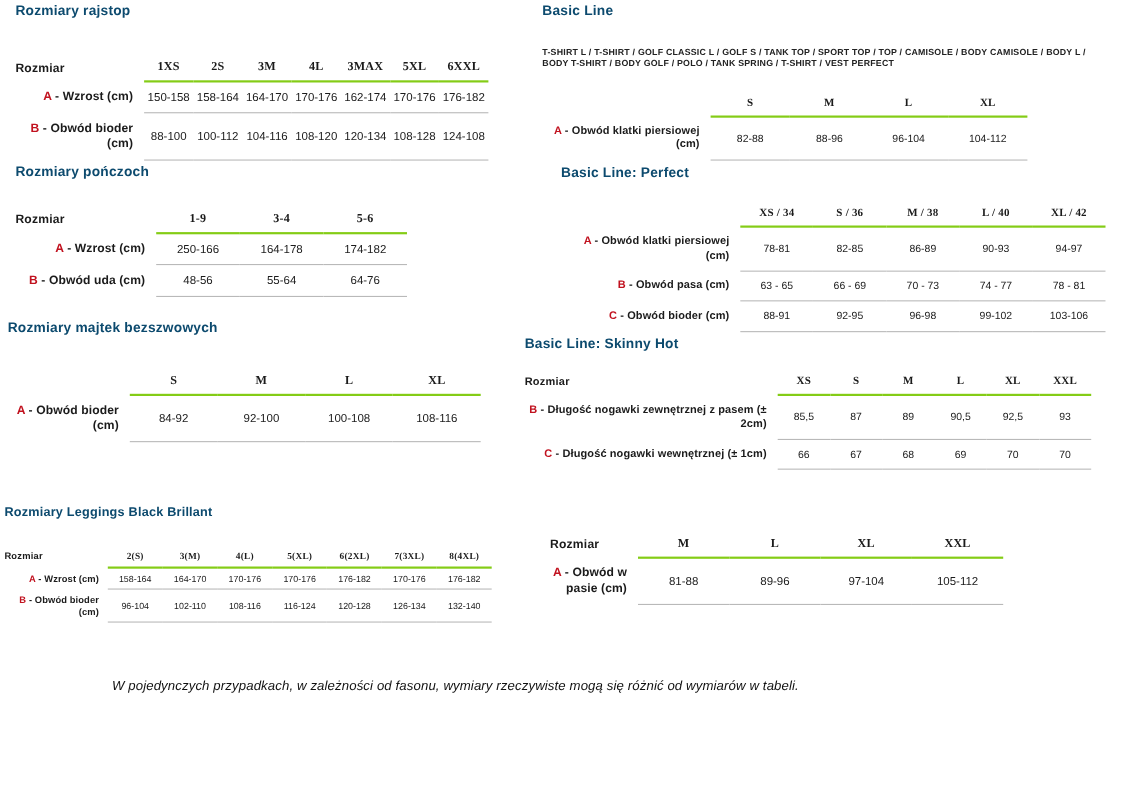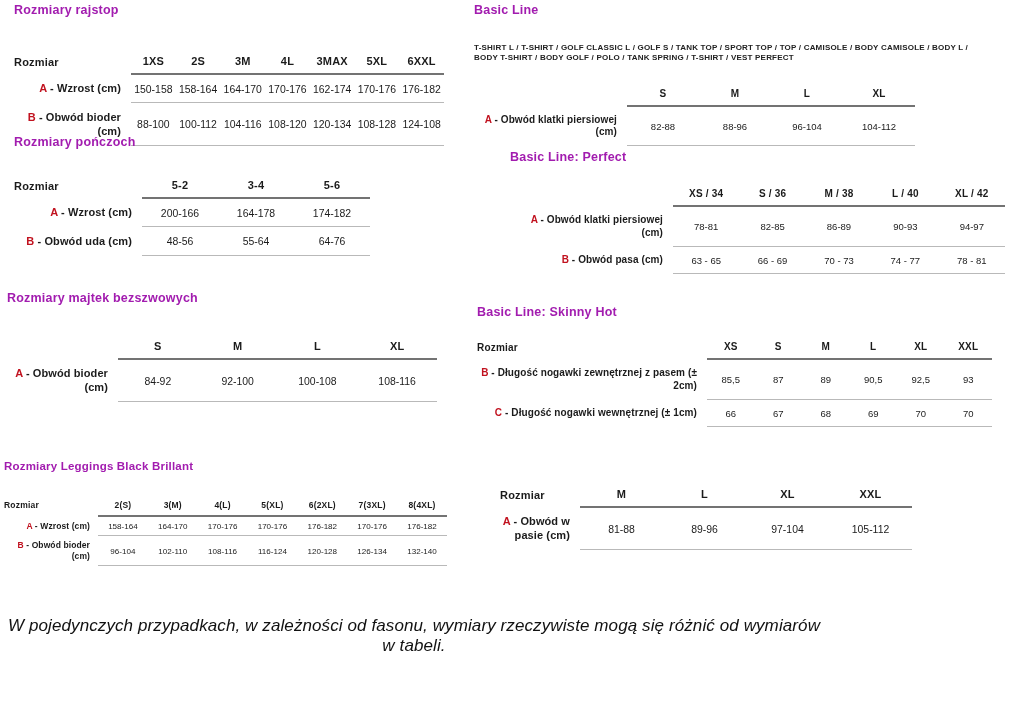--- a/index.html
+++ b/index.html
@@ -3,51 +3,51 @@
 <meta charset="utf-8">
 <style>
   html,body{margin:0;padding:0;background:#fff;}
   body{
     width:1024px;height:724px;position:relative;overflow:hidden;
     font-family:"Liberation Sans","DejaVu Sans",sans-serif;
     color:#1b1b1b;-webkit-font-smoothing:antialiased;
   }
   .sec{position:absolute;}
   .sec h3{
-    margin:0;font-size:12.5px;font-weight:700;color:#a21caf;letter-spacing:.2px;line-height:1.2;
+    margin:0;font-size:12.5px;font-weight:700;color:#0c4a6e;letter-spacing:.2px;line-height:1.2;
   }
   .sec h3.small{font-size:11.5px;}
   .subtitle{
     text-align:left;font-size:8px;font-weight:700;color:#222;
     letter-spacing:.2px;line-height:1.3;margin-top:25px;text-transform:uppercase;
   }
   .tblhost{display:block;}
   table.sizes{
     width:100%;border-collapse:collapse;table-layout:fixed;color:#1b1b1b;
   }
   .sizes th,.sizes td{overflow:hidden;}
   .sizes .corner{
     font-weight:700;text-align:left;padding:0 10px 6px 0;border-bottom:none;letter-spacing:.2px;
   }
   .sizes .colh{
-    font-weight:700;text-align:center;padding:0 2px 6px;border-bottom:2px solid #737373;letter-spacing:.2px;
+    font-weight:700;text-align:center;padding:0 2px 6px;border-bottom:2px solid #84cc16;letter-spacing:.2px;font-family:Liberation Serif, serif;
   }
   .sizes .rowlbl{
     font-weight:700;text-align:right;padding:8px 10px 7px 0;line-height:1.25;border-bottom:none;letter-spacing:.1px;
   }
   .sizes .val{
     text-align:center;padding:8px 2px 7px;border-bottom:1px solid #b9b9b9;font-weight:400;font-size:.95em;
   }
   .compact .colh{padding-bottom:4px;}
   .compact .val,.compact .rowlbl{padding:5px 2px 4px;}
   .compact .rowlbl{padding-right:8px;}
   .ltr{color:var(--accent,#c1121f);}
   .note{
     position:absolute;left:0;top:616px;width:828px;text-align:center;
-    font-size:17px;font-style:italic;font-weight:400;color:#111;letter-spacing:.1px;
+    font-size:12px;font-style:italic;font-weight:400;color:#111;letter-spacing:.1px;
   }
 </style>
 </head>
 <body>
 
 <div class="sec" style="left:14px;top:3px;width:430px;font-size:11px;">
   <h3>Rozmiary rajstop</h3>
   <div class="tblhost" style="margin-top:37px;">
       <table class="sizes">
         <colgroup>
@@ -91,42 +91,42 @@
             <td class="val">108-120</td>
             <td class="val">120-134</td>
             <td class="val">108-128</td>
             <td class="val">124-108</td>
           </tr>
         </tbody>
       </table>
     </div>
 </div>
 
-<div class="sec" style="left:14px;top:135px;width:356px;font-size:11px;">
+<div class="sec" style="left:14px;top:149px;width:356px;font-size:11px;">
   <h3>Rozmiary pończoch</h3>
   <div class="tblhost" style="margin-top:29px;">
       <table class="sizes">
         <colgroup>
           <col style="width: 128px;">
           <col>
           <col>
           <col>
         </colgroup>
         <thead>
           <tr>
             <th class="corner">Rozmiar</th>
-            <th class="colh">5-2</th>
+            <th class="colh">1-9</th>
             <th class="colh">3-4</th>
             <th class="colh">5-6</th>
           </tr>
         </thead>
         <tbody>
           <tr>
             <th class="rowlbl"><span class="ltr">A</span> - Wzrost (cm)</th>
-            <td class="val">200-166</td>
+            <td class="val">250-166</td>
             <td class="val">164-178</td>
             <td class="val">174-182</td>
           </tr>
           <tr>
             <th class="rowlbl"><span class="ltr">B</span> - Obwód uda (cm)</th>
             <td class="val">48-56</td>
             <td class="val">55-64</td>
             <td class="val">64-76</td>
           </tr>
         </tbody>
@@ -212,21 +212,21 @@
             <td class="val">116-124</td>
             <td class="val">120-128</td>
             <td class="val">126-134</td>
             <td class="val">132-140</td>
           </tr>
         </tbody>
       </table>
     </div>
 </div>
 
-<div class="sec" style="left:474px;top:3px;width:518px;font-size:10px;">
+<div class="sec" style="left:493px;top:3px;width:518px;font-size:10px;">
   <h3>Basic Line</h3>
   <div class="subtitle">T-SHIRT L / T-SHIRT / GOLF CLASSIC L / GOLF S / TANK TOP / SPORT TOP / TOP / CAMISOLE / BODY CAMISOLE / BODY L / BODY T-SHIRT / BODY GOLF / POLO / TANK SPRING / T-SHIRT / VEST PERFECT</div>
   <div class="tblhost" style="margin-top:24px;width:441px;">
       <table class="sizes">
         <colgroup>
           <col style="width: 153px;">
           <col>
           <col>
           <col>
           <col>
@@ -284,20 +284,28 @@
             <td class="val">90-93</td>
             <td class="val">94-97</td>
           </tr>
           <tr>
             <th class="rowlbl"><span class="ltr">B</span> - Obwód pasa (cm)</th>
             <td class="val">63 - 65</td>
             <td class="val">66 - 69</td>
             <td class="val">70 - 73</td>
             <td class="val">74 - 77</td>
             <td class="val">78 - 81</td>
+          </tr>
+          <tr>
+            <th class="rowlbl"><span class="ltr">C</span> - Obwód bioder (cm)</th>
+            <td class="val">88-91</td>
+            <td class="val">92-95</td>
+            <td class="val">96-98</td>
+            <td class="val">99-102</td>
+            <td class="val">103-106</td>
           </tr>
         </tbody>
       </table>
     </div>
 </div>
 
 <div class="sec" style="left:477px;top:305px;width:515px;font-size:10px;">
   <h3>Basic Line: Skinny Hot</h3>
   <div class="tblhost" style="margin-top:21px;">
       <table class="sizes">

